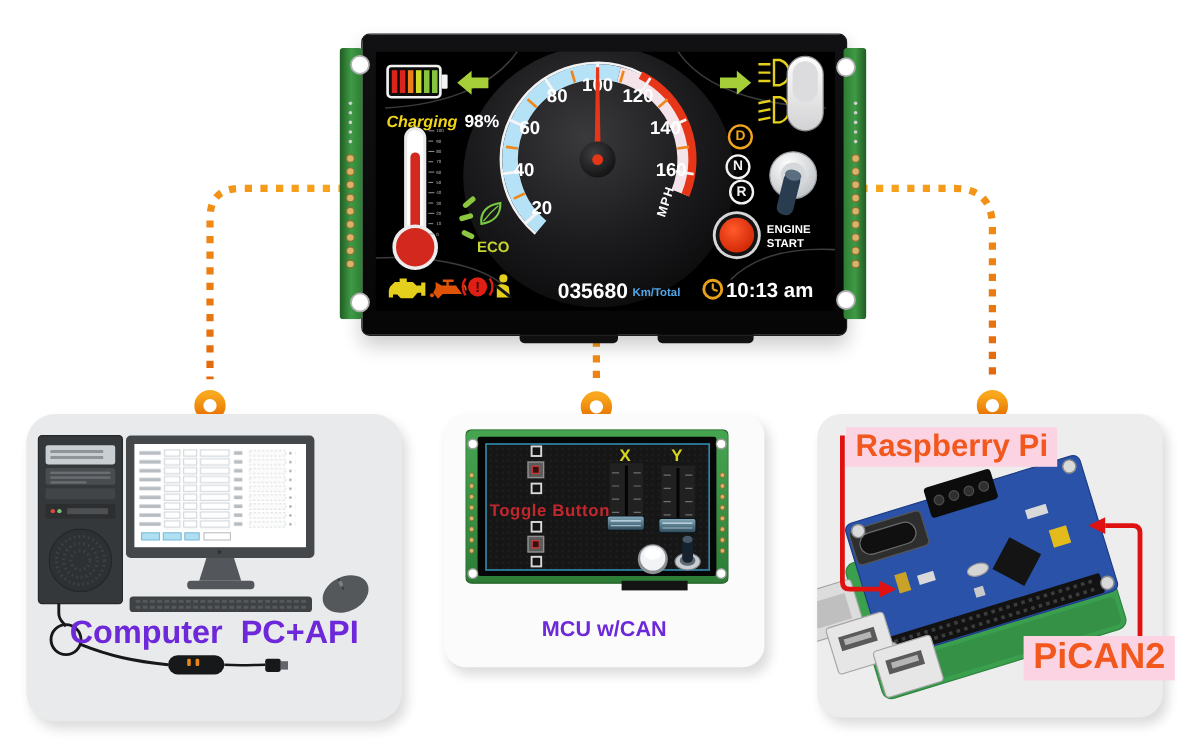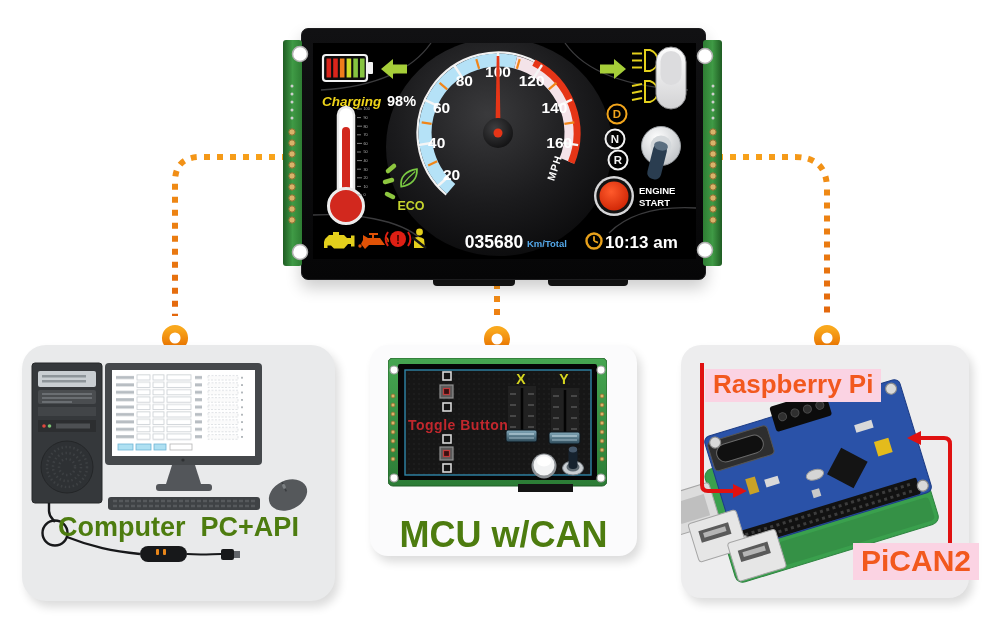--- a/index.html
+++ b/index.html
@@ -2,23 +2,23 @@
 <html><head>
 <meta charset="utf-8">
 <style>
   html,body{margin:0;padding:0;background:#fff;}
   #stage{position:relative;width:1000px;height:630px;background:#ffffff;overflow:hidden;
          font-family:"Liberation Sans",sans-serif;}
   .abs{position:absolute;}
   svg{display:block;overflow:hidden;}
   svg text{font-family:"Liberation Sans",sans-serif;}
   .card{position:absolute;box-shadow:4px 6px 10px rgba(0,0,0,0.14);}
-  .cardtitle{position:absolute;text-align:center;font-weight:bold;color:#4d7c0f;white-space:pre;}
+  .cardtitle{position:absolute;text-align:center;font-weight:bold;color:#6d28d9;white-space:pre;}
   .pinklabel{position:absolute;background:#fbd3e3;color:#f2581e;font-weight:bold;
-             padding:1px 8px 3px 8px;line-height:1.1;margin-top:13px;}
+             padding:1px 8px 3px 8px;line-height:1.1;}
   #glass{position:absolute;background:linear-gradient(180deg,#111113,#060607);
          border-radius:7px;border:1px solid #1d1d1f;}
   .tab{position:absolute;background:#141414;border-radius:0 0 4px 4px;}
 </style>
 </head>
 <body>
 
 <div id="stage">
 
   <svg class="abs" style="left:0;top:0" width="1000" height="630">
@@ -504,21 +504,21 @@
           <circle cx="214" cy="101" r="2"></circle>
       </g>
       <g fill="#ffffff" stroke="#9e9e9e" stroke-width="1.2">
         <circle cx="6" cy="12" r="4"></circle>
           <circle cx="6" cy="120" r="4"></circle>
           <circle cx="213" cy="12" r="4"></circle>
           <circle cx="213" cy="120" r="4"></circle>
       </g>
     </svg>
   </div>
-  <div class="cardtitle" style="left:370px;top:514px;width:267px;font-size:36px;">MCU w/CAN</div>
+  <div class="cardtitle" style="left:370px;top:514px;width:267px;font-size:18px;">MCU w/CAN</div>
 
   <div class="card" style="left:681px;top:345px;width:288px;height:253px;border-radius:20px;background:#ededee;">
     <svg width="288" height="253" viewBox="0 0 288 253">
 
       <g transform="translate(137,133) rotate(-17)">
         <rect x="-108" y="-40" width="212" height="118" rx="8" fill="#3aa04d" stroke="#2e8440"></rect>
         <rect x="-104" y="50" width="204" height="24" rx="4" fill="#359146"></rect>
         <rect x="-98" y="-72" width="204" height="118" rx="6" fill="#2a52a8" stroke="#1d3c85"></rect>
 
         <rect x="-92" y="28" width="186" height="17" rx="2" fill="#121212"></rect>

